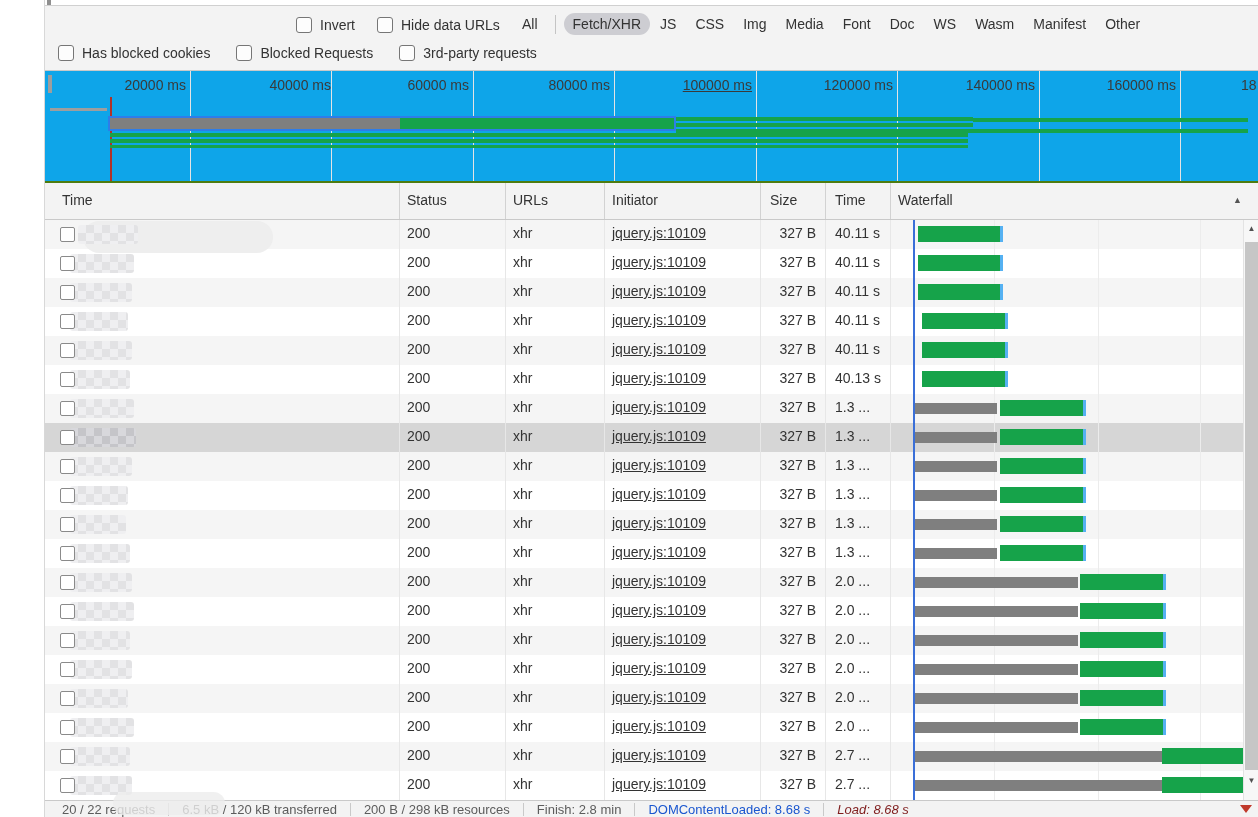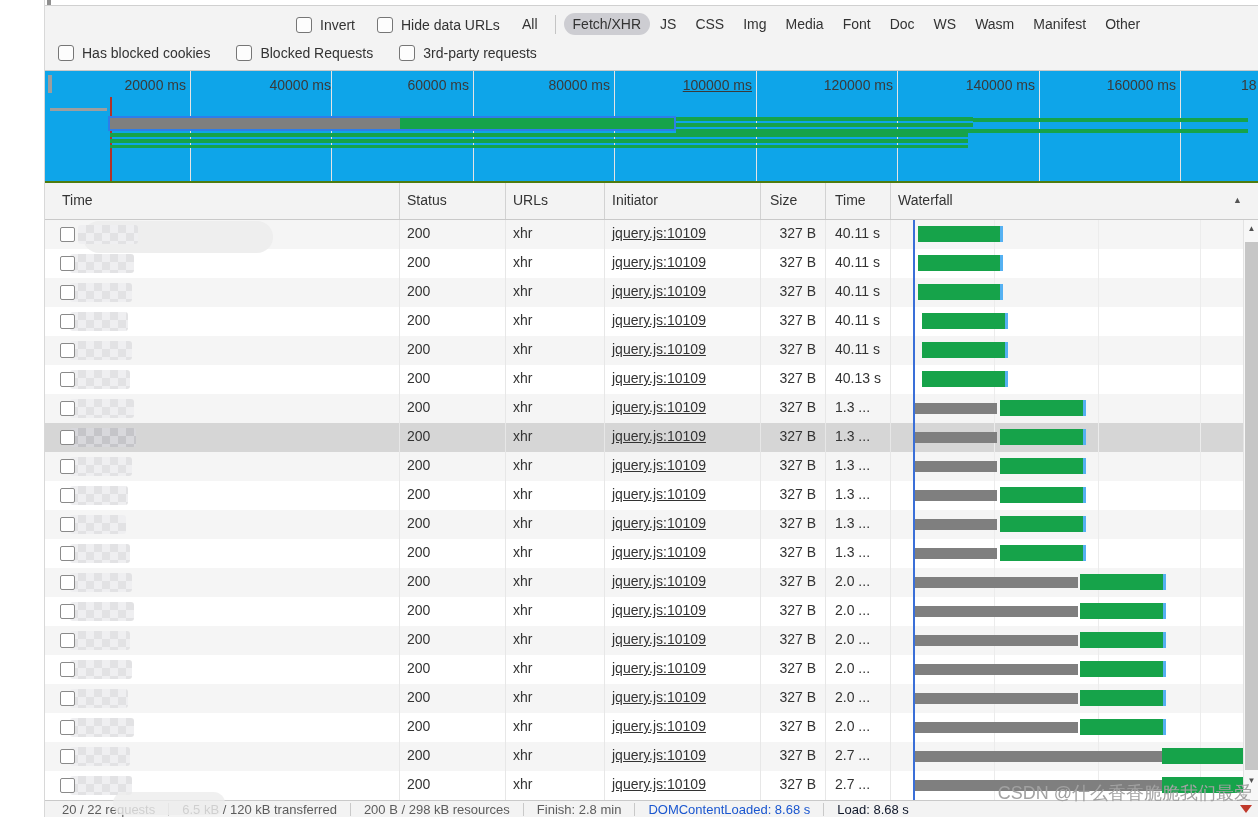--- a/index.html
+++ b/index.html
@@ -417,19 +417,18 @@
       <div class="sb-item">20 / 22 requests</div>
       <div class="sb-sep"></div>
       <div class="sb-item">6.5 kB / 120 kB transferred</div>
       <div class="sb-sep"></div>
       <div class="sb-item">200 B / 298 kB resources</div>
       <div class="sb-sep"></div>
       <div class="sb-item">Finish: 2.8 min</div>
       <div class="sb-sep"></div>
       <div class="sb-item" style="color: rgb(26, 86, 207);">DOMContentLoaded: 8.68 s</div>
       <div class="sb-sep"></div>
-      <div class="sb-item" style="color: #0f172a;">Load: 8.68 s</div>
+      <div class="sb-item" style="color: #7f1d1d; font-style: italic;">Load: 8.68 s</div>
     </div>
 
   <div class="status-blob"></div>
-  <div class="watermark">CSDN @什么香香脆脆我们最爱</div>
   <div class="wm-triangle"></div>
 </div>
 
 </body></html>

